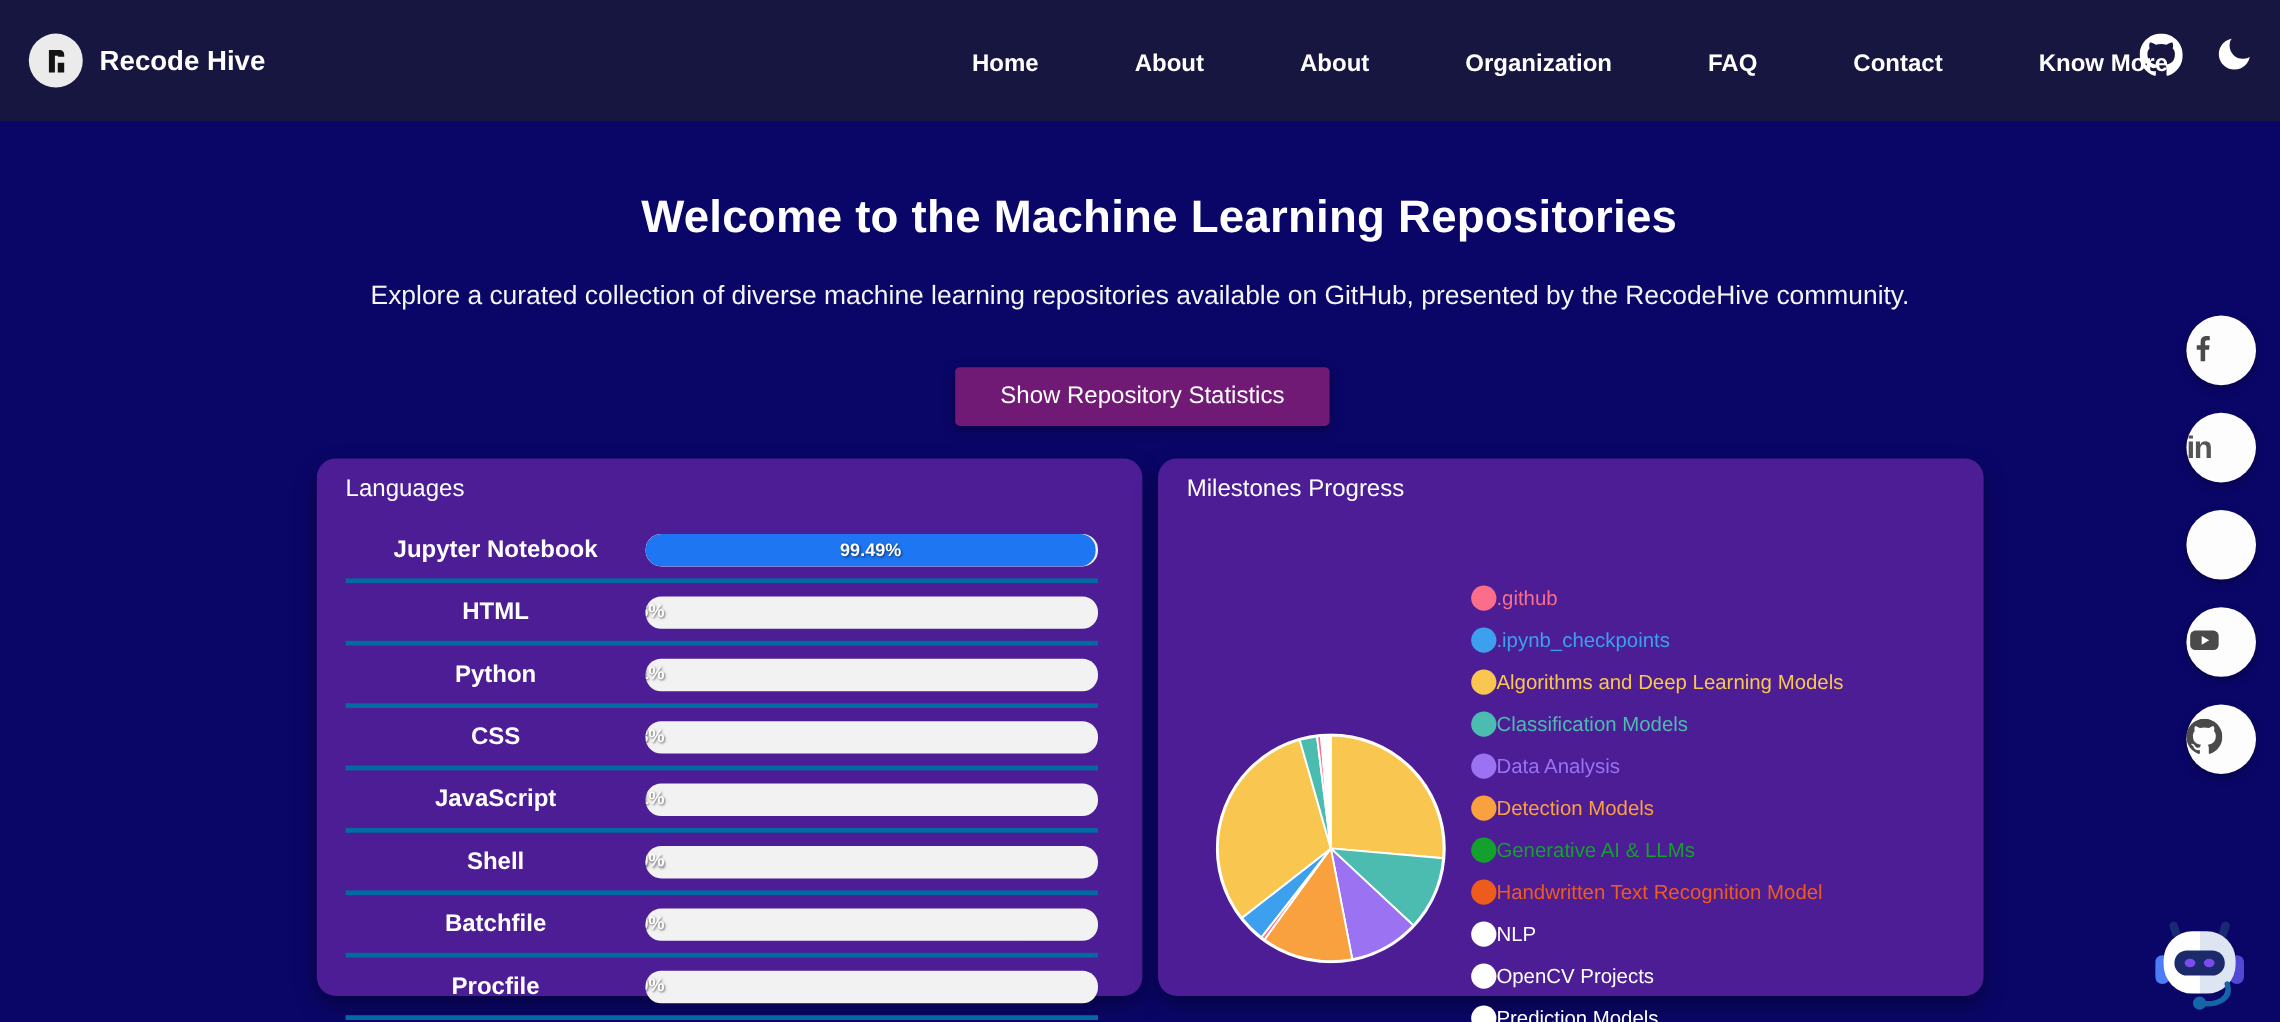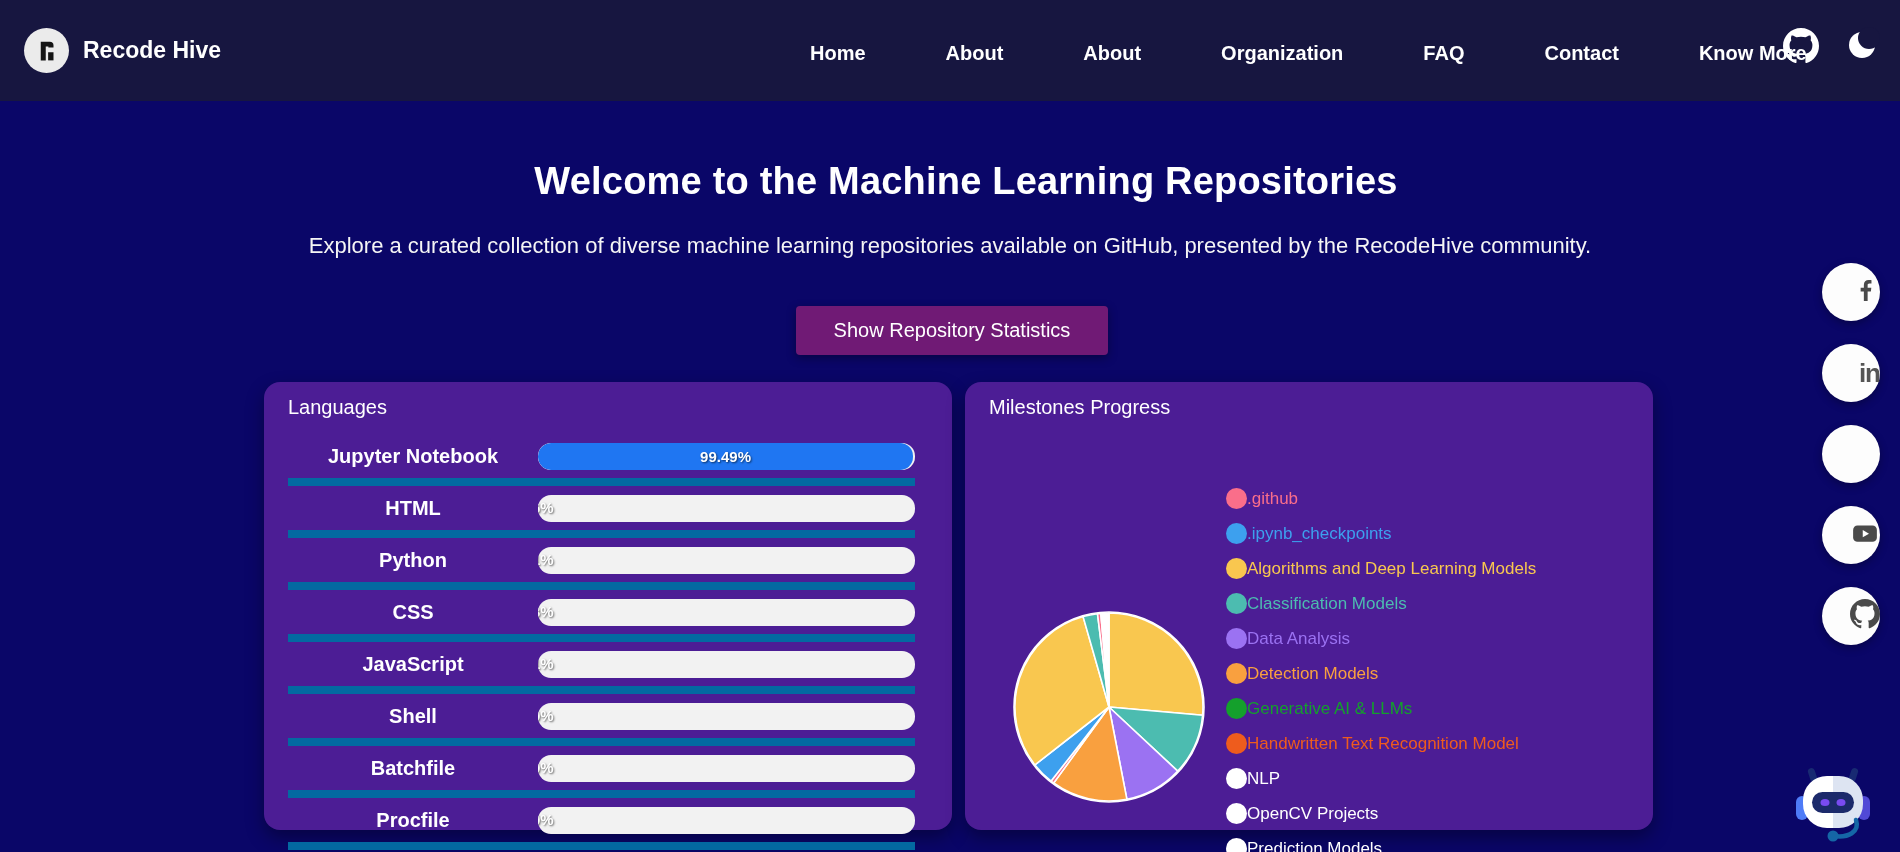--- a/index.html
+++ b/index.html
@@ -57,21 +57,21 @@
     text-align:center;
   }
   .card-title { position:absolute; left:24px; top:14px; font-size:20px; color:#fff; font-weight:400; }
   #languages-card { left:264px; }
   #milestones-card { left:965px; }
 
   
   .lang-rows { position:absolute; left:24px; top:52px; width:627px; }
   .lang-row {
     position:relative; height:52px; display:flex; align-items:center;
-    border-bottom:8px solid #0369a1;
+    border-bottom:4px solid #0369a1;
   }
   .lang-label { width:250px; font-size:20px; font-weight:bold; color:#fff; }
   .lang-bar {
     position:relative; width:377px; height:27px; border-radius:13px;
     background:#f2f2f2; overflow:hidden;
   }
   .lang-fill {
     position:absolute; left:0; top:0; height:100%;
     border-radius:13px; display:flex; align-items:center; justify-content:center;
   }
@@ -85,21 +85,21 @@
   #pie-wrap { position:absolute; left:48px; top:229px; width:192px; height:192px; }
   .legend { position:absolute; left:261px; top:99px; }
   .legend-row { display:flex; align-items:center; height:35px; }
   .legend-dot { width:21px; height:21px; border-radius:50%; flex:none; }
   .legend-label { font-size:17px; white-space:nowrap; }
 
   
   .social-rail { position:absolute; left:1822px; top:263px; display:flex; flex-direction:column; gap:23px; }
   .social-circle {
     width:58px; height:58px; border-radius:50%; background:#fdfdfd;
-    display:flex; align-items:center; justify-content:flex-end; cursor:pointer;
+    display:flex; align-items:center; justify-content:flex-start; cursor:pointer;
     box-shadow:0 3px 8px rgba(0,0,0,.3);
   }
   .social-circle .in-text { font-size:26px; font-weight:bold; color:#555; letter-spacing:-1px; }
 
   
   .chatbot { position:absolute; left:1796px; top:766px; width:74px; height:82px; cursor:pointer; }
 </style>
 </head>
 <body>
 

